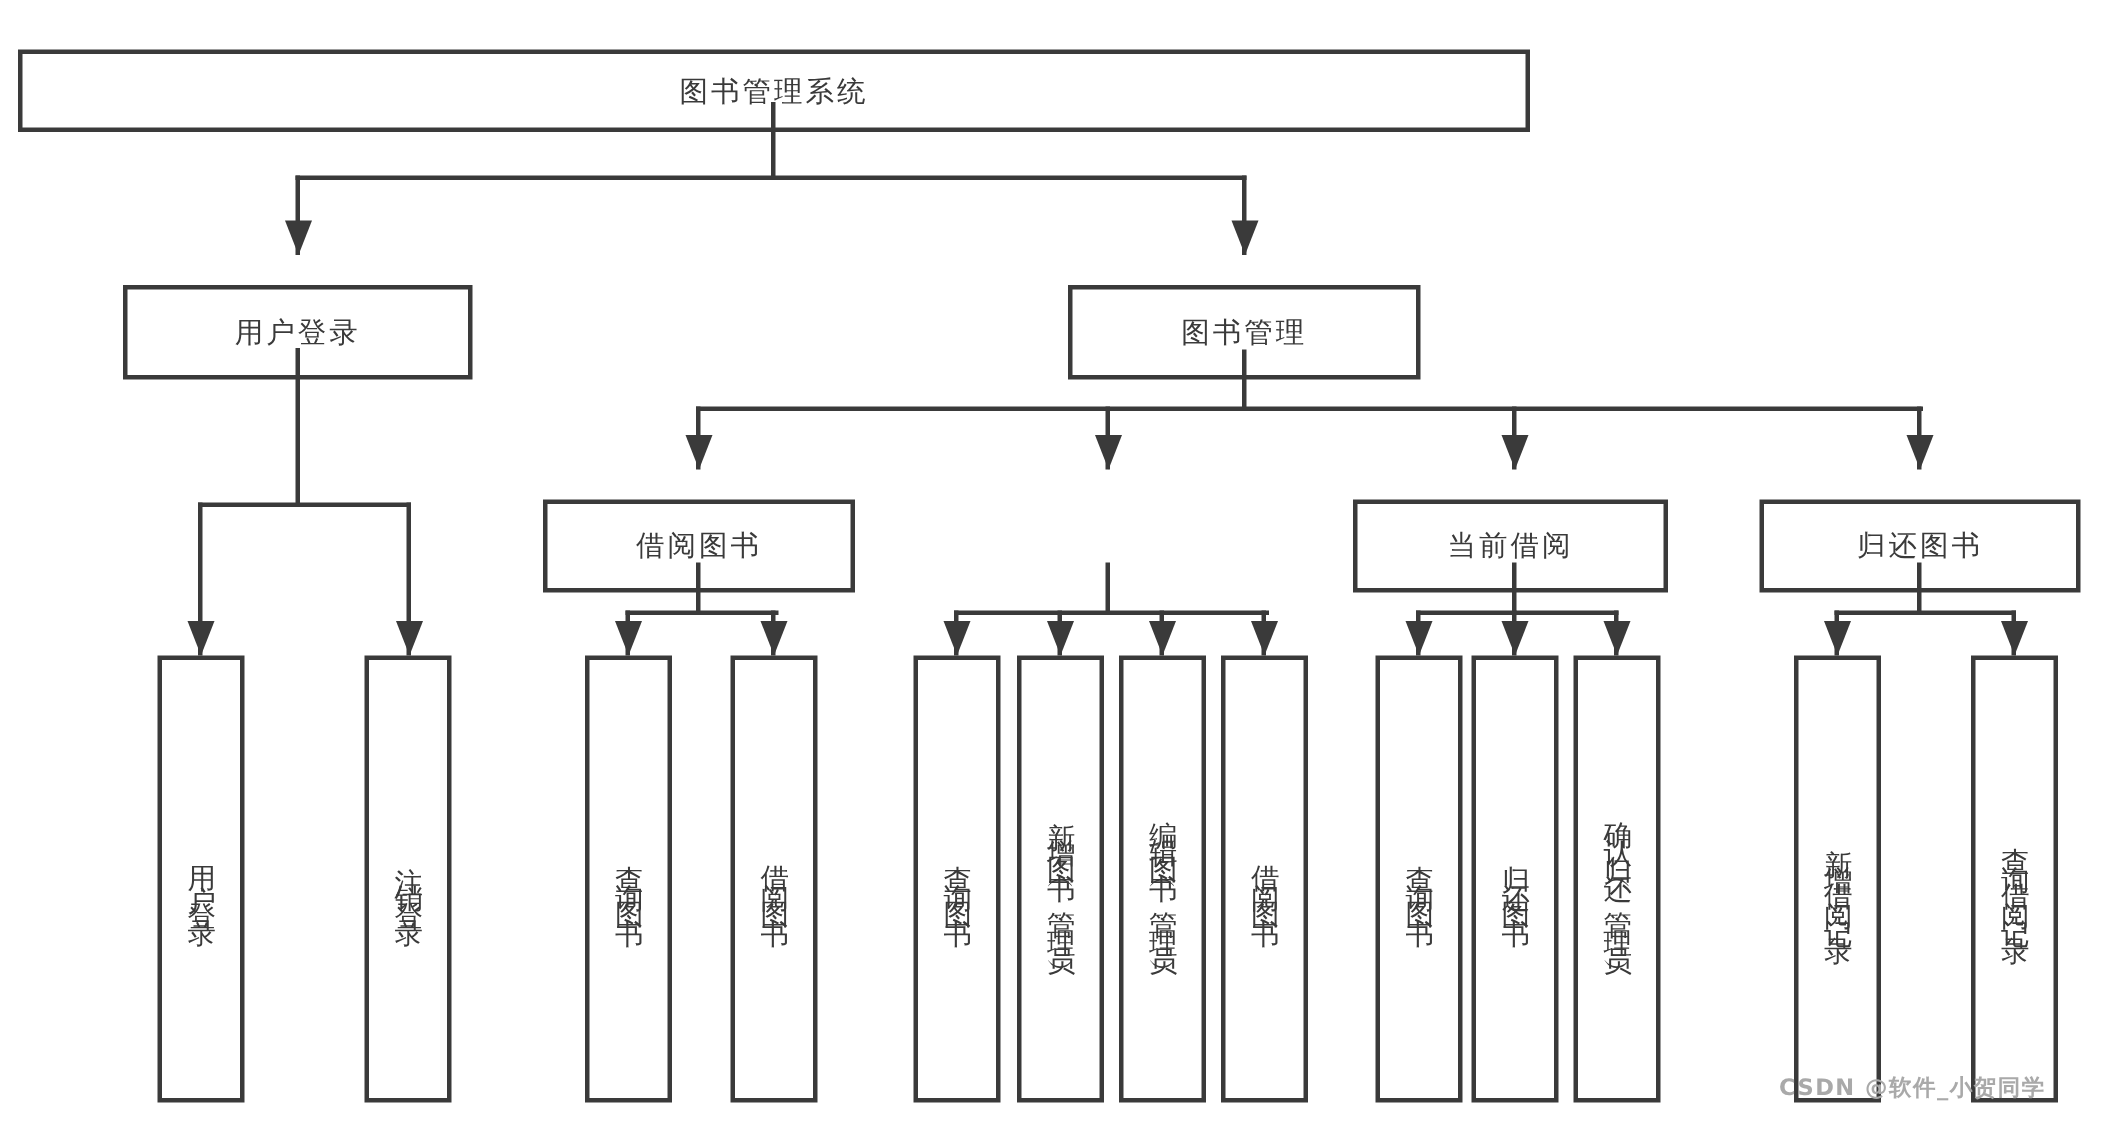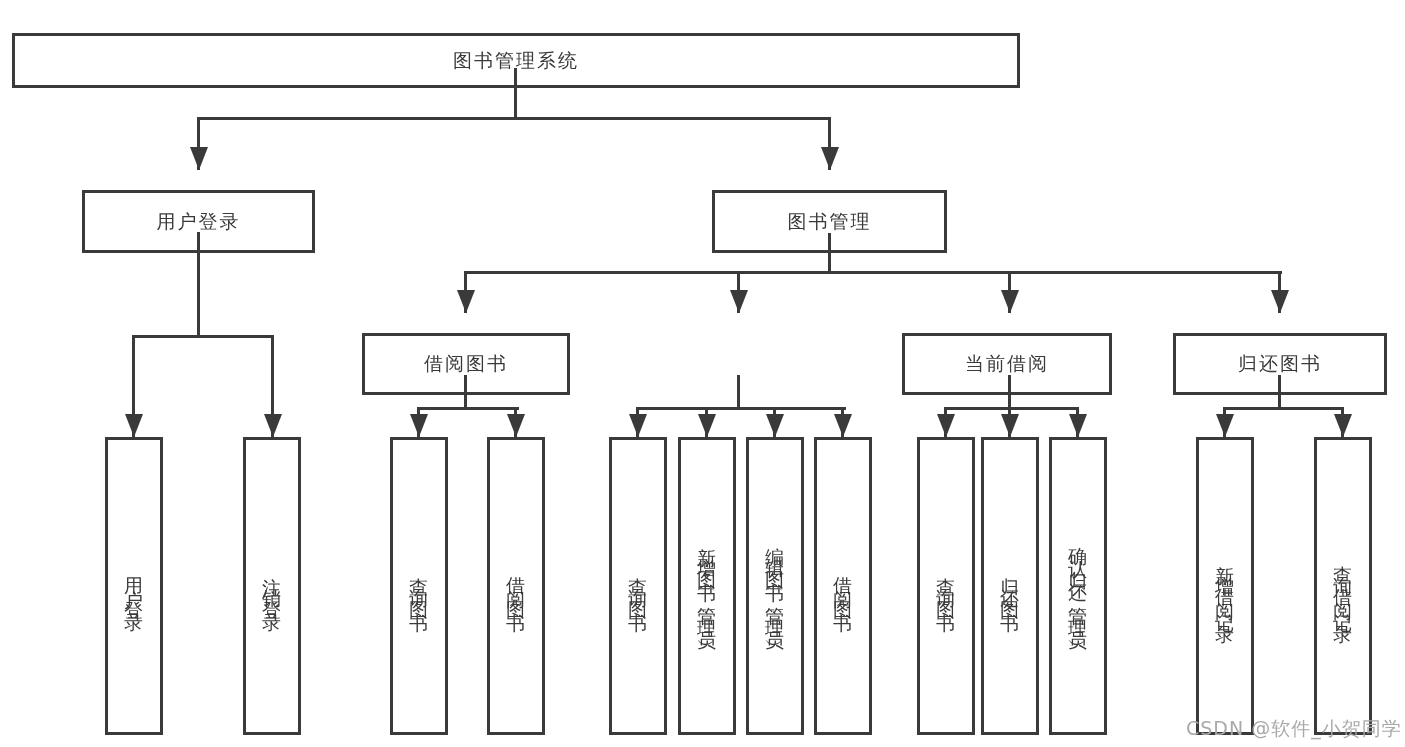--- a/index.html
+++ b/index.html
@@ -26,22 +26,23 @@
   }
   .h{position:absolute;height:3px;background:var(--line,#3a3a3a);}
   .v{position:absolute;width:3px;background:var(--line,#3a3a3a);}
   .ar{
     position:absolute;width:0;height:0;
     border-left:9px solid transparent;border-right:9px solid transparent;
     border-top:23px solid var(--line,#3a3a3a);
   }
   .wm{
     position:absolute;left:1186px;top:716px;z-index:5;
-    font-size:19px;letter-spacing:1px;color:var(--watermark,#a9a9a9);
+    font-size:15px;letter-spacing:1px;color:var(--watermark,#a9a9a9);
     white-space:nowrap;
+    font-weight:bold;
   }
 </style>
 </head>
 <body>
 
 <div class="canvas">
 
   <div class="box" style="left:12px;top:13px;width:1008px;height:55px">图书管理系统</div>
 
   <div class="box" style="left:82px;top:170px;width:233px;height:63px">用户登录</div>

